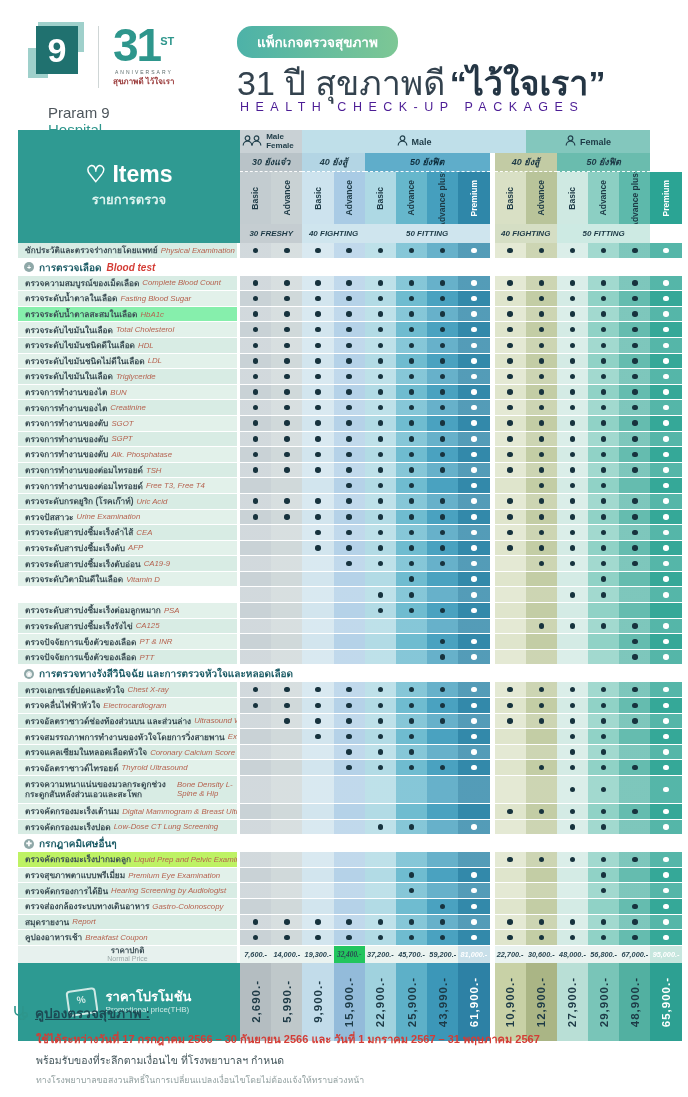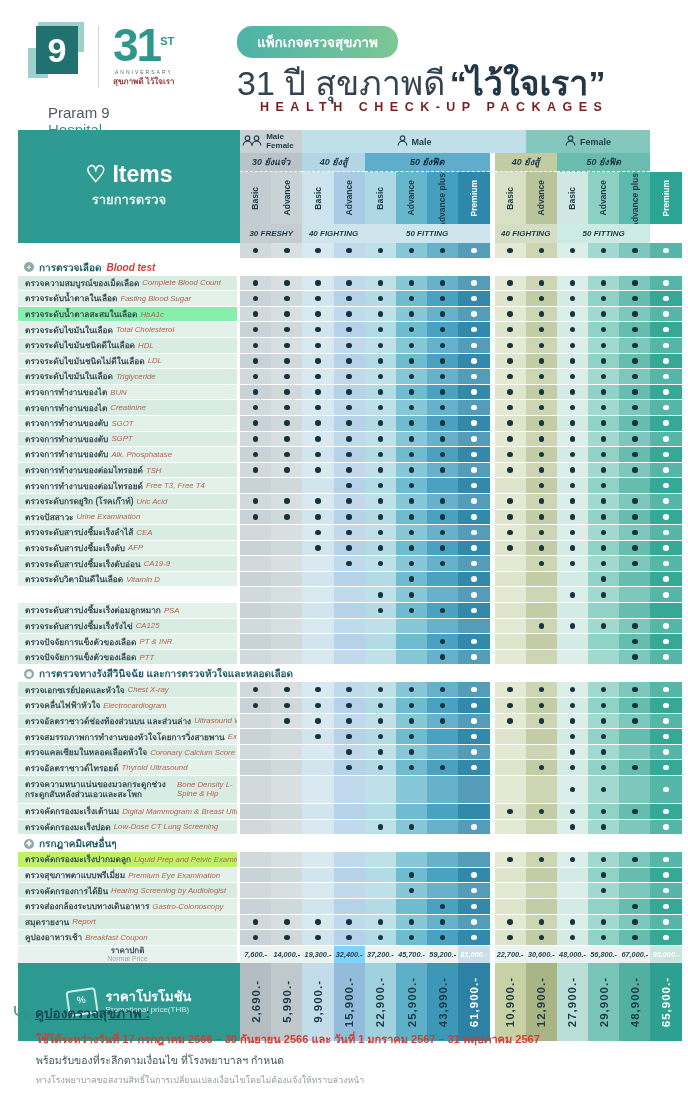--- a/index.html
+++ b/index.html
@@ -23,22 +23,22 @@
   .anniv{display:flex;flex-direction:column;line-height:1;}
   .anniv-31{font-size:46px;font-weight:bold;color:#2e968c;letter-spacing:-2px;}
   .anniv-31 sup{font-size:11px;letter-spacing:0;}
   .anniv-sub{font-size:5px;color:#5a6a6a;letter-spacing:2px;margin:2px 0 3px 2px;}
   .anniv-tag{font-size:8px;font-weight:bold;color:#9b3c3c;}
   .badge{position:absolute;left:237px;top:26px;padding:5px 20px;border-radius:15px;
          background:linear-gradient(90deg,#4db2a8,#7dc795);color:#fff;font-size:13.5px;font-weight:bold;}
   .title-line{position:absolute;left:237px;top:56px;white-space:nowrap;}
   .title-thin{font-size:34px;color:#33424e;font-weight:normal;}
   .title-bold{font-size:34px;color:#243544;font-weight:bold;}
-  .subtitle{position:absolute;left:240px;top:100px;font-size:12.5px;color:#7f1d1d;
-            letter-spacing:6.5px;font-weight:bold;margin-left:20px;}
+  .subtitle{position:absolute;left:240px;top:100px;font-size:12.5px;color:#4c1d95;
+            letter-spacing:6.5px;font-weight:normal;}
 
   
   .tbl{position:absolute;left:18px;top:130px;width:666px;}
   .grid{display:grid;grid-template-columns:219px 3px repeat(8,31.2px) 5px repeat(6,31.2px);}
   .cell{position:relative;display:flex;align-items:center;justify-content:center;overflow:hidden;}
   .r{border-bottom:1px dashed rgba(255,255,255,.95);}
   .rowh{height:14.6px;}
   .rowh-tall{height:27px;}
   .lblcell{justify-content:flex-start;padding:0 4px 0 7px;white-space:nowrap;}
   .lbl-t{font-size:8.3px;font-weight:bold;color:#3d4f56;margin-right:3px;}
@@ -212,20 +212,24 @@
       </div>
       <div class="grid hnick">
         <div class="cell" style="grid-column: 1 / 3;"></div>
         <div class="cell hcell" style="grid-column: 3 / 5; background: rgb(197, 205, 209);">30 FRESHY</div>
         <div class="cell hcell" style="grid-column: 5 / 7; background: rgb(207, 229, 238);">40 FIGHTING</div>
         <div class="cell hcell" style="grid-column: 7 / 11; background: rgb(207, 229, 238);">50 FITTING</div>
         <div class="cell hcell" style="grid-column: 12 / 14; background: rgb(213, 222, 196);">40 FIGHTING</div>
         <div class="cell hcell" style="grid-column: 14 / 17; background: rgb(205, 234, 227);">50 FITTING</div>
       </div>
       <div class="grid r rowh">
+        <div class="cell lblcell" style="background: rgb(216, 236, 228);">
+          <span class="lbl-t">ซักประวัติและตรวจร่างกายโดยแพทย์</span>
+          <span class="lbl-e">Physical Examination</span>
+        </div>
         <div class="cell"></div>
         <div class="cell" style="grid-column: 3; background: linear-gradient(rgba(255, 255, 255, 0.16), rgba(255, 255, 255, 0.16)) rgb(201, 210, 214);">
           <div class="dot" style="background: rgb(23, 51, 62);"></div>
         </div>
         <div class="cell" style="grid-column: 4; background: linear-gradient(rgba(255, 255, 255, 0.16), rgba(255, 255, 255, 0.16)) rgb(208, 217, 218);">
           <div class="dot" style="background: rgb(23, 51, 62);"></div>
         </div>
         <div class="cell" style="grid-column: 5; background: linear-gradient(rgba(255, 255, 255, 0.16), rgba(255, 255, 255, 0.16)) rgb(210, 229, 238);">
           <div class="dot" style="background: rgb(23, 51, 62);"></div>
         </div>
@@ -1932,21 +1936,21 @@
         <div class="cell"></div>
         <div class="cell" style="grid-column: 3; background: rgb(234, 243, 240);">
           <span class="np-val">7,600.-</span>
         </div>
         <div class="cell" style="grid-column: 4; background: rgb(234, 243, 240);">
           <span class="np-val">14,000.-</span>
         </div>
         <div class="cell" style="grid-column: 5; background: rgb(234, 243, 240);">
           <span class="np-val">19,300.-</span>
         </div>
-        <div class="cell" style="grid-column: 6; background: #7dd3fc;">
+        <div class="cell" style="grid-column: 6; background: #22c55e; font-family: Liberation Serif, serif;">
           <span class="np-val">32,400.-</span>
         </div>
         <div class="cell" style="grid-column: 7; background: rgb(234, 243, 240);">
           <span class="np-val">37,200.-</span>
         </div>
         <div class="cell" style="grid-column: 8; background: rgb(234, 243, 240);">
           <span class="np-val">45,700.-</span>
         </div>
         <div class="cell" style="grid-column: 9; background: rgb(234, 243, 240);">
           <span class="np-val">59,200.-</span>

